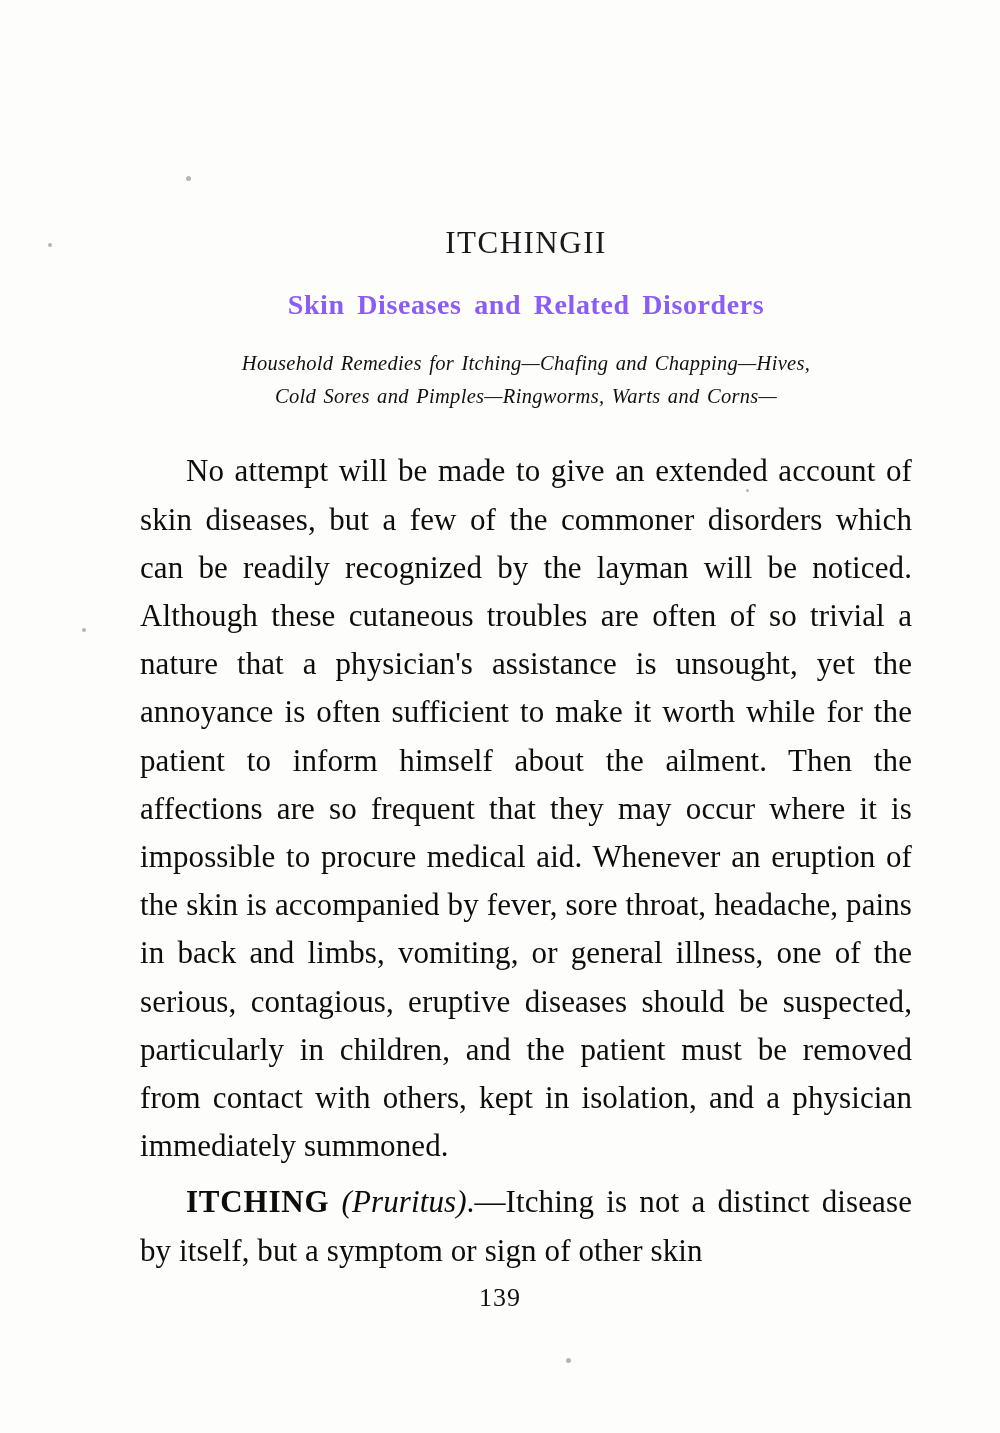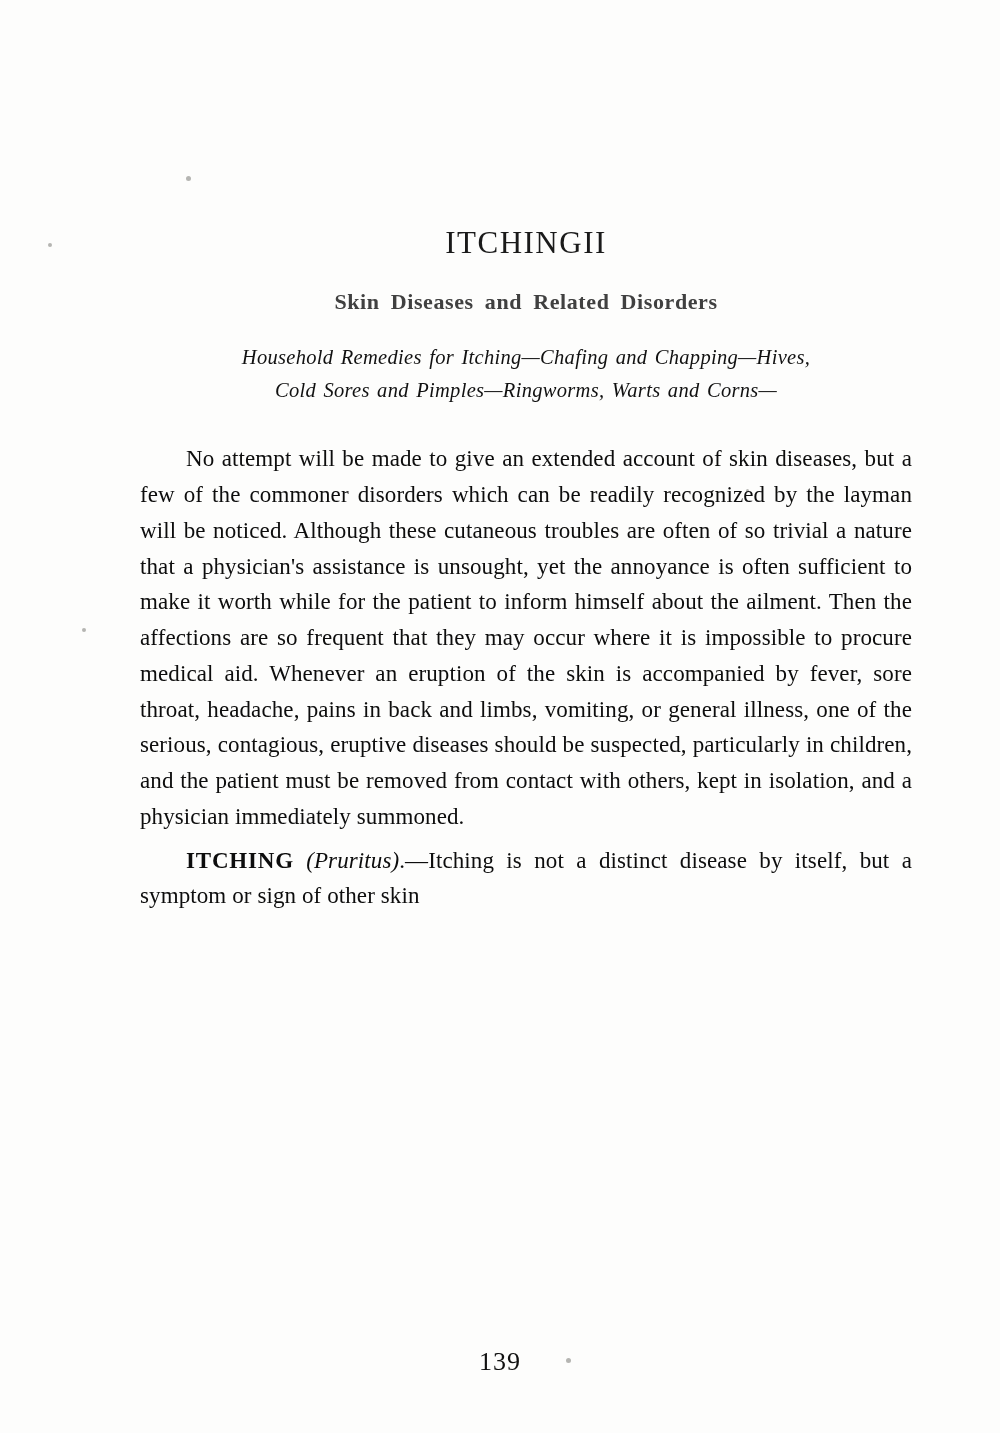--- a/index.html
+++ b/index.html
@@ -33,25 +33,25 @@
     font-size: 31px;
     letter-spacing: 1.5px;
     font-family: "Liberation Serif", serif;
     color: #1a1a1a;
     margin-bottom: 28px;
   }
   .chapter-label .num {
   }
   .chapter-title {
     text-align: center;
-    font-size: 22px;
+    font-size: 28px;
     font-weight: bold;
     letter-spacing: 0.6px;
     word-spacing: 5px;
-    color: #404040;
+    color: #8b5cf6;
     margin-bottom: 26px;
     font-family: "Liberation Serif", serif;
   }
   .subtitle {
     font-style: italic;
     font-size: 20.5px;
     line-height: 1.62;
     text-align: justify;
     text-align-last: center;
     color: #111111;
@@ -59,21 +59,21 @@
     word-spacing: 2px;
     margin: 17px 8px 34px 8px;
     font-family: "Liberation Serif", serif;
   }
   .subtitle .ln {
     display: block;
     text-align: center;
   }
   p.body-par {
     margin: 0;
-    font-size: 23px;
+    font-size: 31px;
     line-height: 1.555;
     text-align: justify;
     text-align-last: left;
     color: #0d0d0d;
     letter-spacing: 0.1px;
   }
   p.body-par + p.body-par {
     margin-top: 8px;
   }
   .indent {
@@ -82,21 +82,21 @@
   }
   .smallcaps {
     font-weight: bold;
     letter-spacing: 0.8px;
   }
   .ital {
     font-style: italic;
   }
   .folio {
     position: absolute;
-    top: 1347px;
+    top: 1283px;
     left: 0;
     width: 1000px;
     text-align: center;
     font-size: 26px;
     letter-spacing: 1px;
     color: #111111;
   }
   .speck {
     position: absolute;
     background: #7a7a74;

